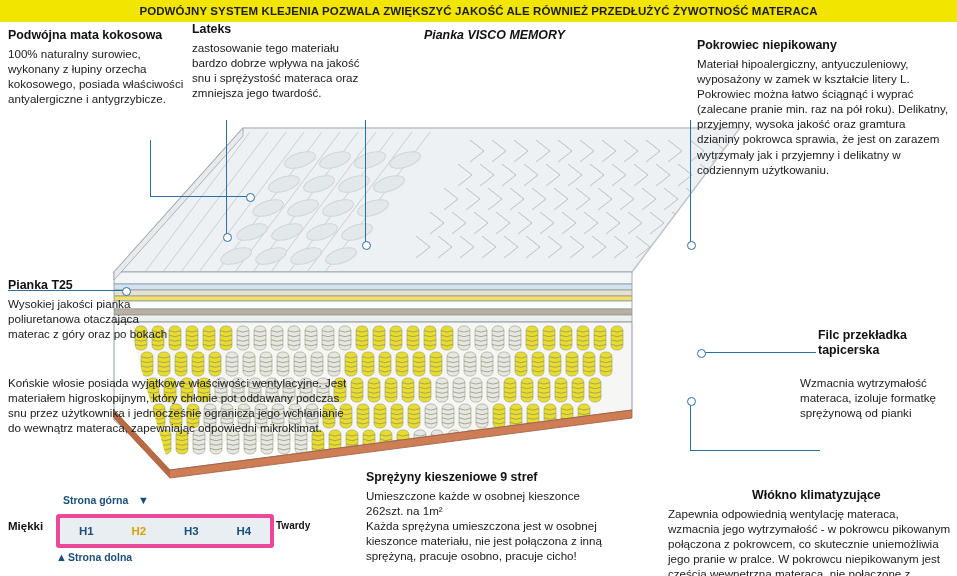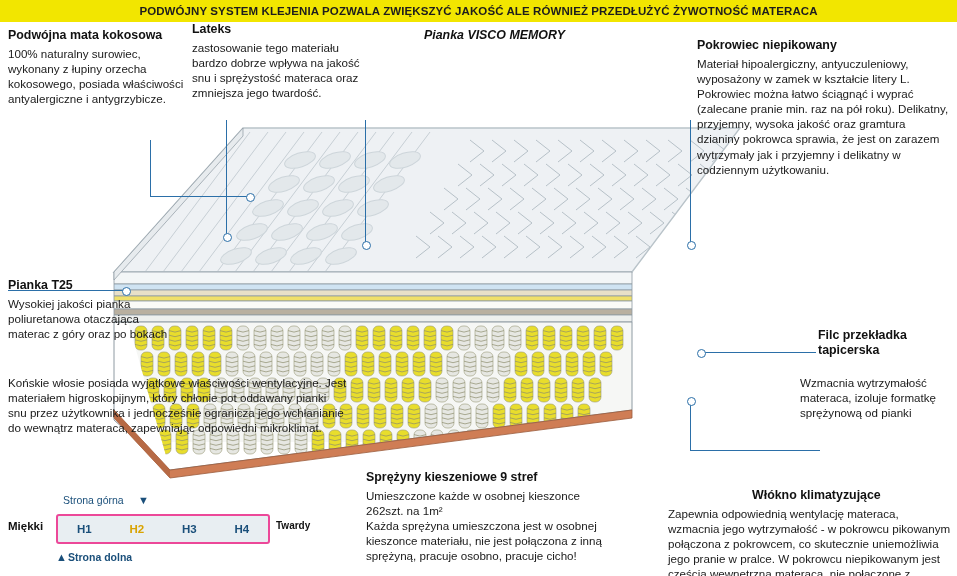--- a/index.html
+++ b/index.html
@@ -39,27 +39,27 @@
   .vline{width:1px;}
   .dot{
     position:absolute;width:7px;height:7px;border-radius:50%;
     background:#ffffff;border:1.6px solid #2b6fa8;
   }
 
   svg.illus{position:absolute;left:0;top:0;}
 
   
   .scale{position:absolute;left:8px;top:494px;width:300px;height:70px;}
-  .scale .top-lbl{position:absolute;left:55px;top:0;font-size:10.5px;font-weight:normal;color:#1a4f7a;}
+  .scale .top-lbl{position:absolute;left:55px;top:0;font-size:10.5px;font-weight:bold;color:#1a4f7a;}
   .scale .bot-lbl{position:absolute;left:60px;top:57px;font-size:10.5px;font-weight:bold;color:#1a4f7a;}
   .scale .soft{position:absolute;left:0;top:26px;font-size:11.5px;font-weight:bold;color:#111;}
   .scale .hard{position:absolute;left:268px;top:26px;font-size:10px;font-weight:bold;color:#111;}
   .scale-box{
     position:absolute;left:48px;top:20px;width:210px;height:26px;
-    background:#e8eef2;border:2px solid #ec4899;border-radius:3px;
+    background:#e8eef2;border:4px solid #ec4899;border-radius:3px;
     display:flex;align-items:center;
   }
   .scale-box .cell{
     flex:1;text-align:center;font-size:11.5px;font-weight:bold;
   }
   .arrow-up, .arrow-down{position:absolute;font-size:11px;color:#1a4f7a;}
 </style>
 </head>
 <body>
 
@@ -1210,21 +1210,21 @@
     <div class="t">Pokrowiec niepikowany</div>
     <div class="b">Materiał hipoalergiczny, antyuczuleniowy, wyposażony w zamek w kształcie litery L. Pokrowiec można łatwo ściągnąć i wyprać (zalecane pranie min. raz na pół roku). Delikatny, przyjemny, wysoka jakość oraz gramtura dzianiny pokrowca sprawia, że jest on zarazem wytrzymały jak i przyjemny i delikatny w codziennym użytkowaniu.</div>
   </div>
 
   <div class="lbl" style="left:8px;top:278px;width:172px;">
     <div class="t">Pianka T25</div>
     <div class="b">Wysokiej jakości pianka poliuretanowa otaczająca materac z góry oraz po bokach</div>
   </div>
 
   <div class="lbl" style="left:8px;top:375px;width:340px;">
-    <div class="b">Końskie włosie posiada wyjątkowe właściwości wentylacyjne. Jest materiałem higroskopijnym, który chłonie pot oddawany pianki snu przez użytkownika i jednocześnie ogranicza jego wchłanianie do wewnątrz materaca, zapewniając odpowiedni mikroklimat.</div>
+    <div class="b">Końskie włosie posiada wyjątkowe właściwości wentylacyjne. Jest materiałem higroskopijnym, który chłonie pot oddawany podczas snu przez użytkownika i jednocześnie ogranicza jego wchłanianie do wewnątrz materaca, zapewniając odpowiedni mikroklimat.</div>
   </div>
 
   <div class="lbl" style="left:366px;top:470px;width:240px;">
     <div class="t">Sprężyny kieszeniowe 9 stref</div>
     <div class="b" style="white-space:pre-line;">Umieszczone każde w osobnej kieszonce 262szt. na 1m²
 Każda sprężyna umieszczona jest w osobnej kieszonce materiału, nie jest połączona z inną sprężyną, pracuje osobno, pracuje cicho!</div>
   </div>
 
   <div class="lbl" style="left:818px;top:328px;width:132px;">
     <div class="t">Filc przekładka tapicerska</div>

